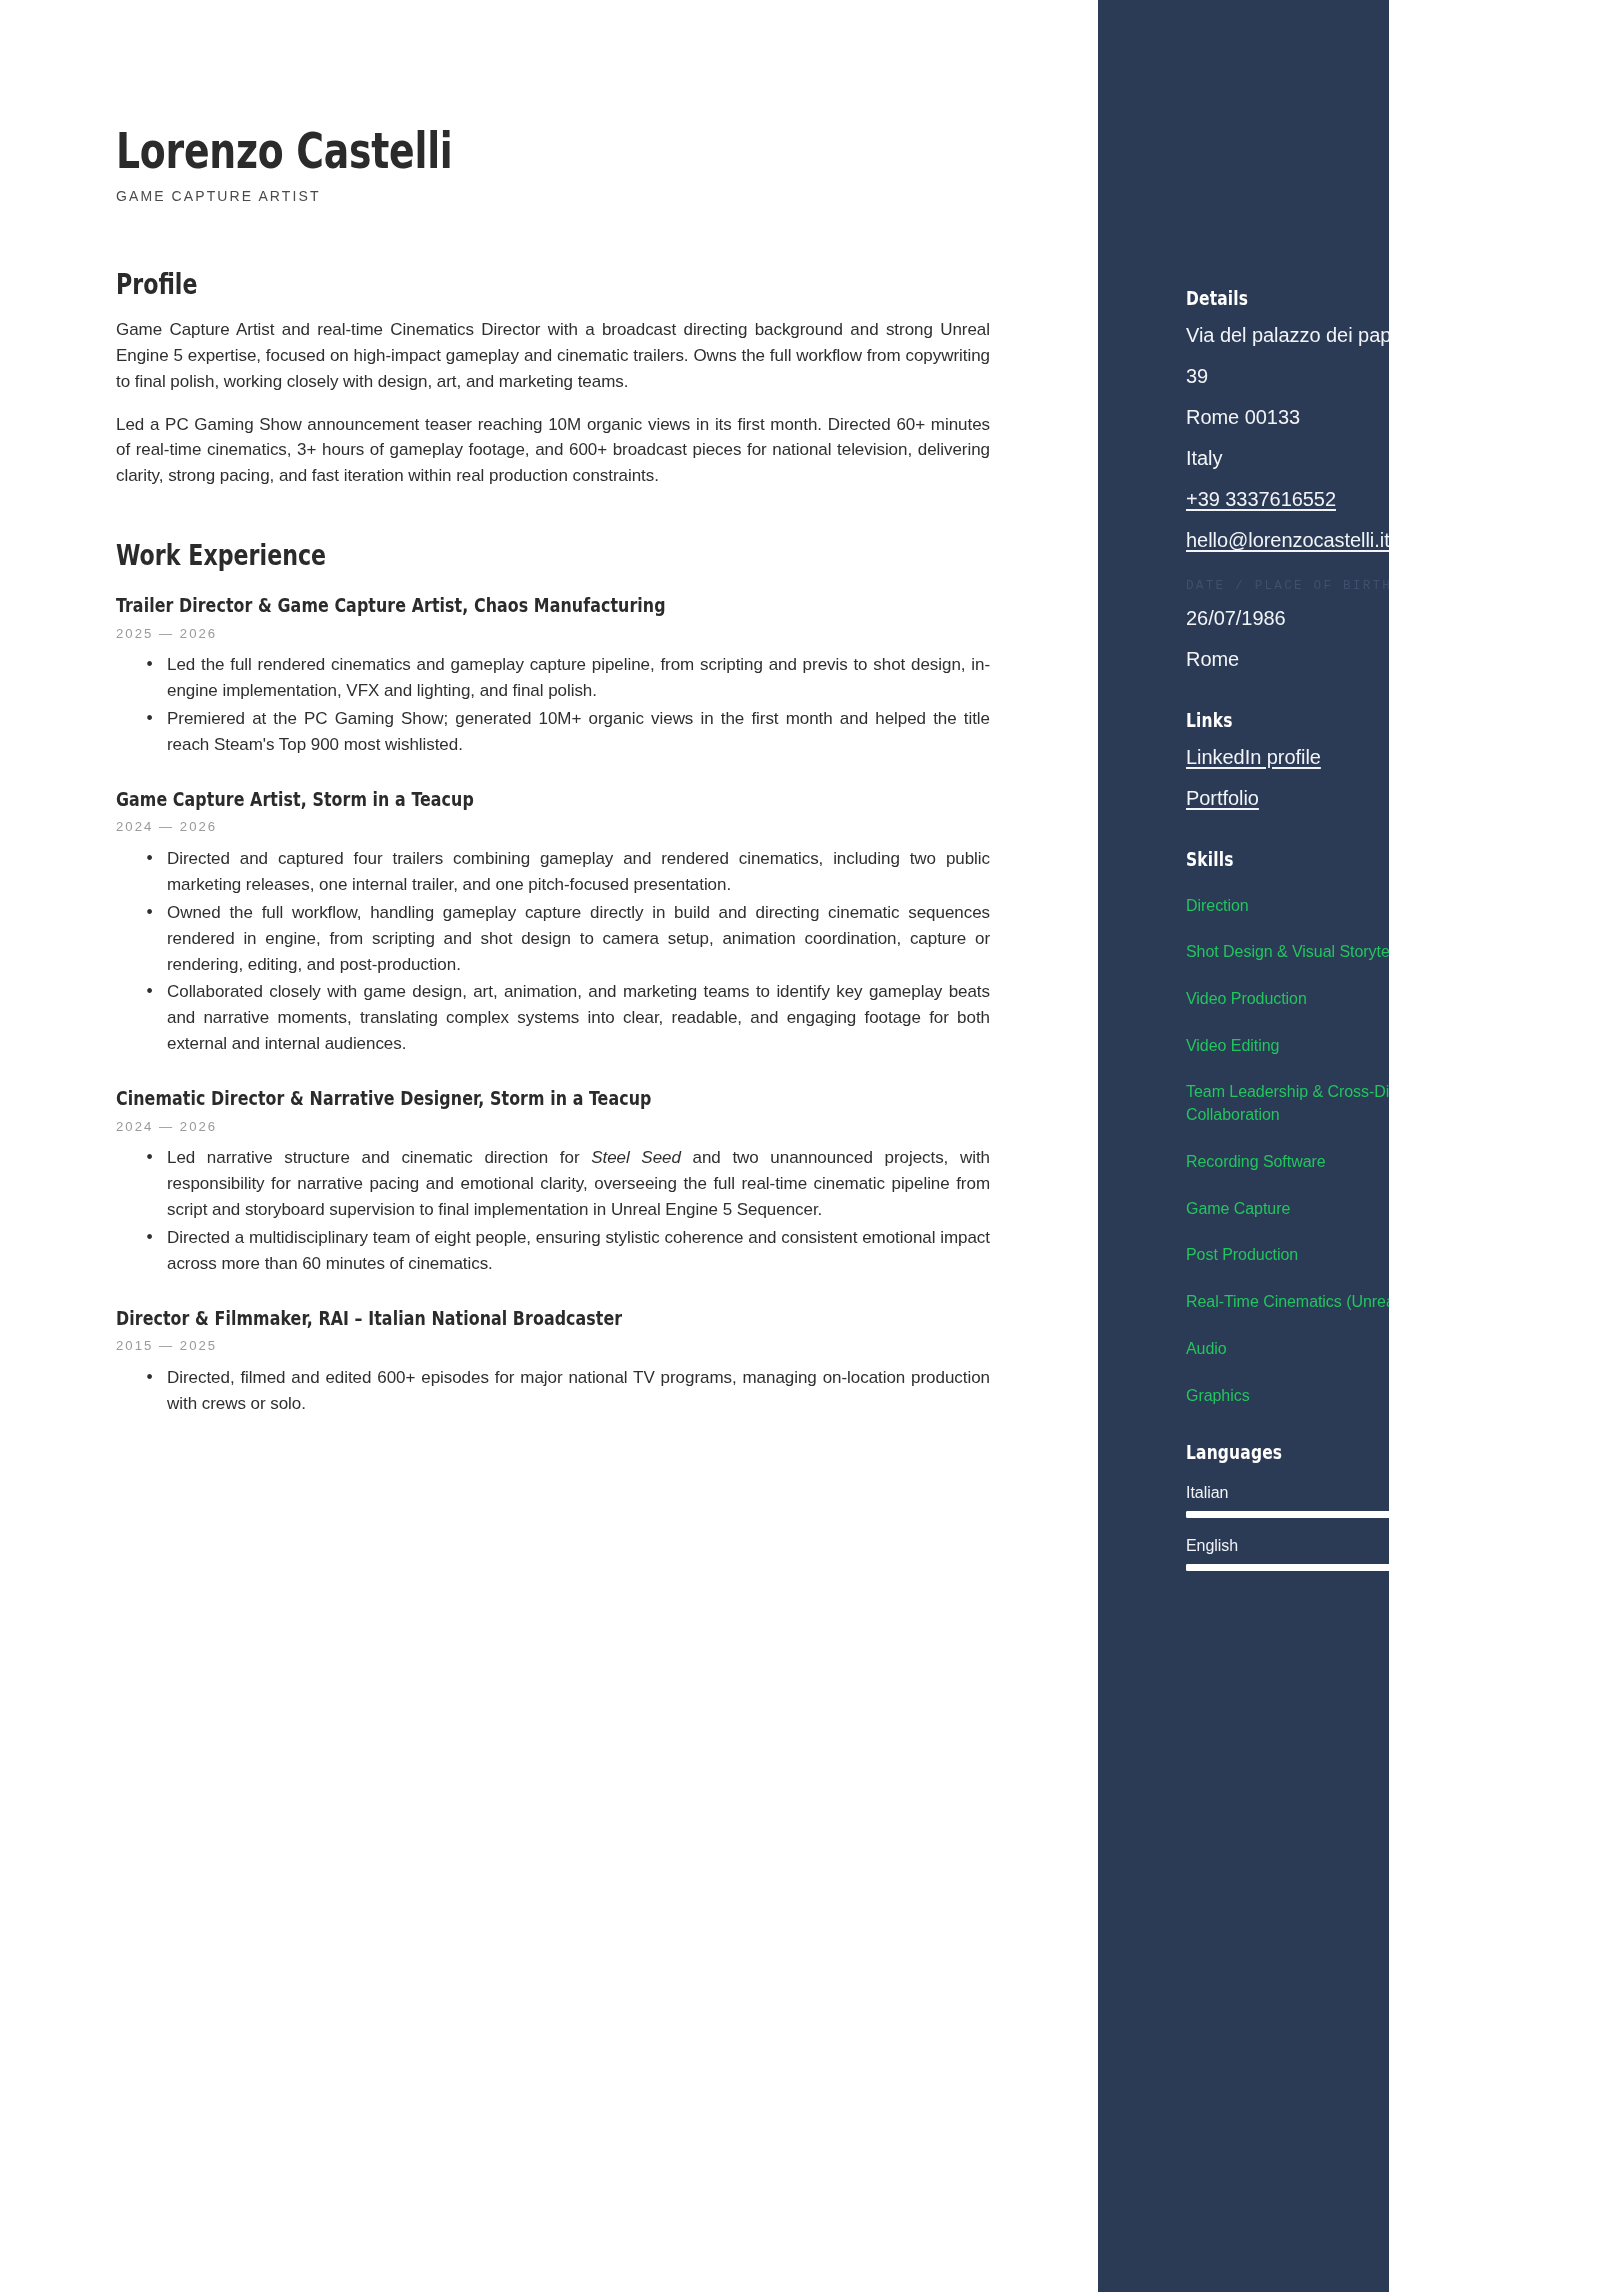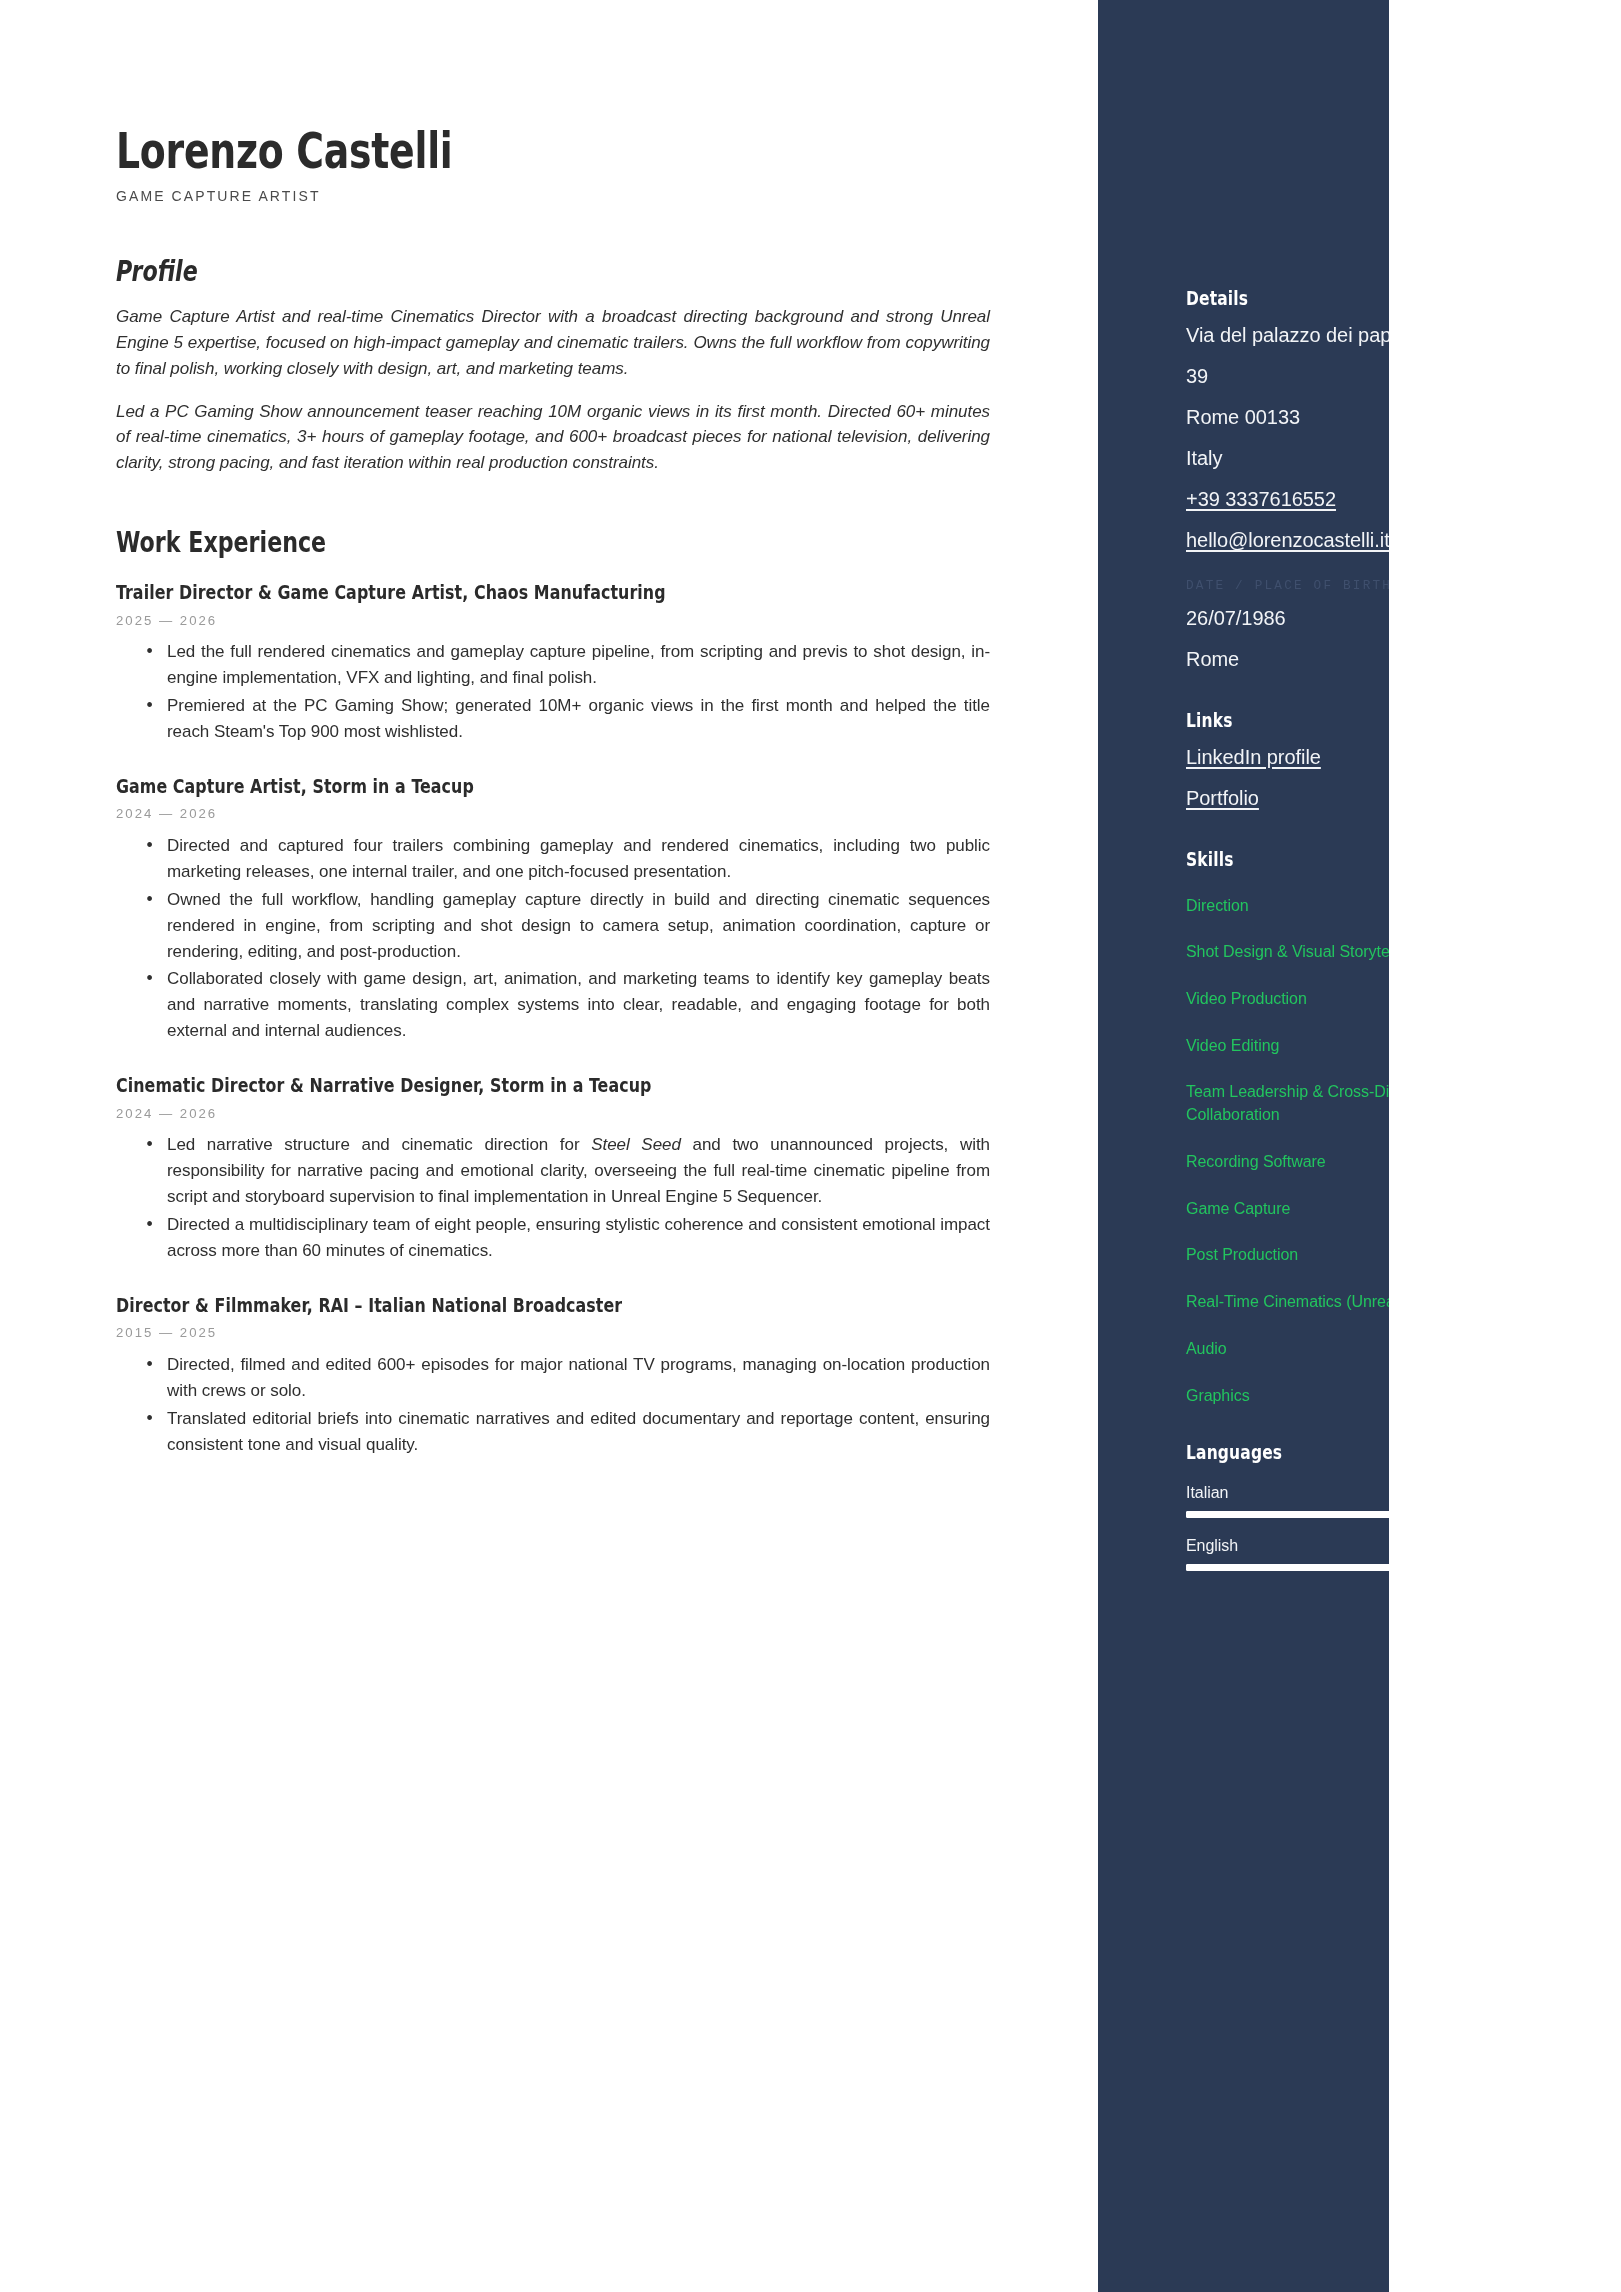--- a/index.html
+++ b/index.html
@@ -52,21 +52,21 @@
     font-family: "DejaVu Sans Condensed", "Liberation Sans Narrow", "Liberation Sans", sans-serif;
     font-weight: 700;
     font-size: 29px;
     color: #2b2b2b;
     transform: scaleX(0.85);
     transform-origin: left center;
     white-space: nowrap;
     letter-spacing: 0px;
   }
 
-  #profile-section { margin-top: 50px; font-style: italic; }
+  #profile-section { margin-top: 63px; }
   #work-section { margin-top: 49px; }
 
   .para {
     font-size: 17px;
     line-height: 1.52;
     color: #2f2f2f;
     margin-top: 16.7px;
     text-align: justify;
     letter-spacing: -0.05px;
   }
@@ -239,21 +239,20 @@
           <li>Led narrative structure and cinematic direction for <em>Steel Seed</em> and two unannounced projects, with responsibility for narrative pacing and emotional clarity, overseeing the full real-time cinematic pipeline from script and storyboard supervision to final implementation in Unreal Engine 5 Sequencer.</li>
           <li>Directed a multidisciplinary team of eight people, ensuring stylistic coherence and consistent emotional impact across more than 60 minutes of cinematics.</li>
         </ul>
       </div>
 
       <div class="job-block">
         <div class="job-title">Director &amp; Filmmaker, RAI – Italian National Broadcaster</div>
         <div class="job-dates">2015 — 2025</div>
         <ul class="bullets">
           <li>Directed, filmed and edited 600+ episodes for major national TV programs, managing on-location production with crews or solo.</li>
-          <li>Translated editorial briefs into cinematic narratives and edited documentary and reportage content, ensuring consistent tone and visual quality.</li>
         </ul>
       </div>
 
     </div>
   </div>
 
   <div class="sidebar">
 
     <div class="side-group">
       <div class="side-heading">Details</div>

